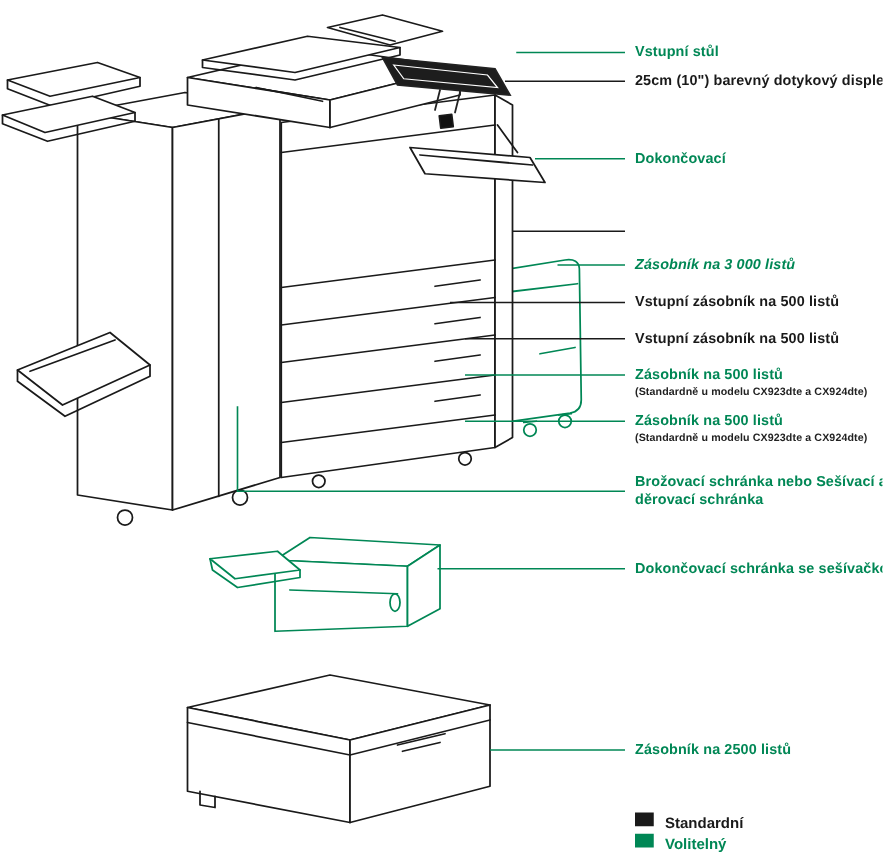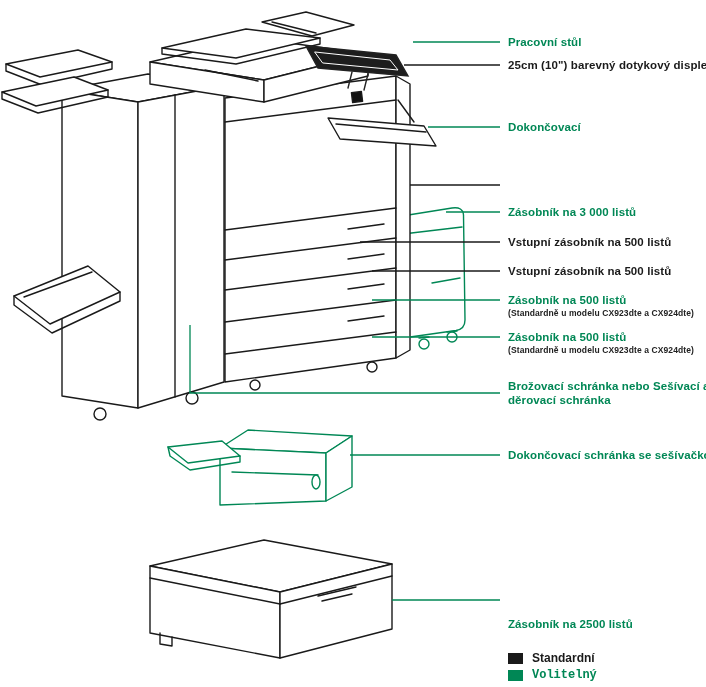--- a/index.html
+++ b/index.html
@@ -6,21 +6,21 @@
   html,body{background:#fff}
   body{width:706px;height:687px;position:relative;overflow:hidden;
        font-family:"Liberation Sans",sans-serif;color:#1a1a1a}
   .stage{position:absolute;inset:0}
   .stage svg{position:absolute;left:0;top:0}
   .label{position:absolute;left:508px;width:198px;font-size:11.5px;
          font-weight:bold;line-height:14px;letter-spacing:.1px}
   .label .sub{font-size:8.5px;font-weight:bold;color:#222;line-height:10px;margin-top:1px}
   .nowrap{white-space:nowrap}
   .legend{position:absolute;left:508px;top:650px}
-  .legend-row{display:flex;align-items:center;gap:9px;height:17px}
+  .legend-row{display:flex;align-items:flex-start;gap:9px;height:17px}
   .swatch{width:15px;height:11px;display:inline-block}
   .legend-row .lg-label{font-size:12px;font-weight:bold;line-height:17px}
 </style>
 </head>
 <body>
 
 <div class="stage">
 
   <svg width="706" height="687" viewBox="0 0 706 687">
 
@@ -125,30 +125,30 @@
       <line stroke="#1a1a1a" x1="372" y1="271" x2="500" y2="271"></line>
       <line stroke="#008755" x1="372" y1="300" x2="500" y2="300"></line>
       <line stroke="#008755" x1="372" y1="337" x2="500" y2="337"></line>
       <polyline stroke="#008755" points="190,325 190,393 500,393"></polyline>
       <line stroke="#008755" x1="350" y1="455" x2="500" y2="455"></line>
       <line stroke="#008755" x1="392" y1="600" x2="500" y2="600"></line>
     </g>
   </svg>
 
   <div class="label nowrap" style="top:35px">
-      <div class="t" style="color: rgb(0, 135, 85);">Pracovní stůl</div>
+      <div class="t" style="color: rgb(0, 135, 85);">Vstupní stůl</div>
     </div>
   <div class="label nowrap" style="top:58px">
       <div class="t" style="color: rgb(26, 26, 26);">25cm (10") barevný dotykový displej</div>
     </div>
   <div class="label nowrap" style="top:120px">
       <div class="t" style="color: rgb(0, 135, 85);">Dokončovací</div>
     </div>
   <div class="label nowrap" style="top:205px">
-      <div class="t" style="color: rgb(0, 135, 85);">Zásobník na 3 000 listů</div>
+      <div class="t" style="color: rgb(0, 135, 85); font-style: italic;">Zásobník na 3 000 listů</div>
     </div>
   <div class="label nowrap" style="top:235px">
       <div class="t" style="color: rgb(26, 26, 26);">Vstupní zásobník na 500 listů</div>
     </div>
   <div class="label nowrap" style="top:264px">
       <div class="t" style="color: rgb(26, 26, 26);">Vstupní zásobník na 500 listů</div>
     </div>
   <div class="label" style="top:293px">
     <div class="t nowrap" style="color: rgb(0, 135, 85);">Zásobník na 500 listů</div>
     <div class="sub">(Standardně u modelu CX923dte a CX924dte)</div>
@@ -156,28 +156,28 @@
   <div class="label" style="top:330px">
     <div class="t nowrap" style="color: rgb(0, 135, 85);">Zásobník na 500 listů</div>
     <div class="sub">(Standardně u modelu CX923dte a CX924dte)</div>
   </div>
   <div class="label" style="top:379px;width:202px">
       <div class="t" style="color: rgb(0, 135, 85);">Brožovací schránka nebo Sešívací a děrovací schránka</div>
     </div>
   <div class="label nowrap" style="top:448px">
       <div class="t" style="color: rgb(0, 135, 85);">Dokončovací schránka se sešívačkou</div>
     </div>
-  <div class="label" style="top:617px">
+  <div class="label" style="top:593px">
     <div class="t nowrap" style="color: rgb(0, 135, 85);">Zásobník na 2500 listů</div>
   </div>
 
   <div class="legend">
     <div class="legend-row">
       <span class="swatch" style="background: rgb(26, 26, 26);"></span>
       <span class="lg-label" style="color: rgb(26, 26, 26);">Standardní</span>
     </div>
     <div class="legend-row">
       <span class="swatch" style="background: rgb(0, 135, 85);"></span>
-      <span class="lg-label" style="color: rgb(0, 135, 85); font-family: Liberation Mono, monospace;">Volitelný</span>
+      <span class="lg-label" style="color: rgb(0, 135, 85);">Volitelný</span>
     </div>
   </div>
 
 </div>
 
 </body></html>

